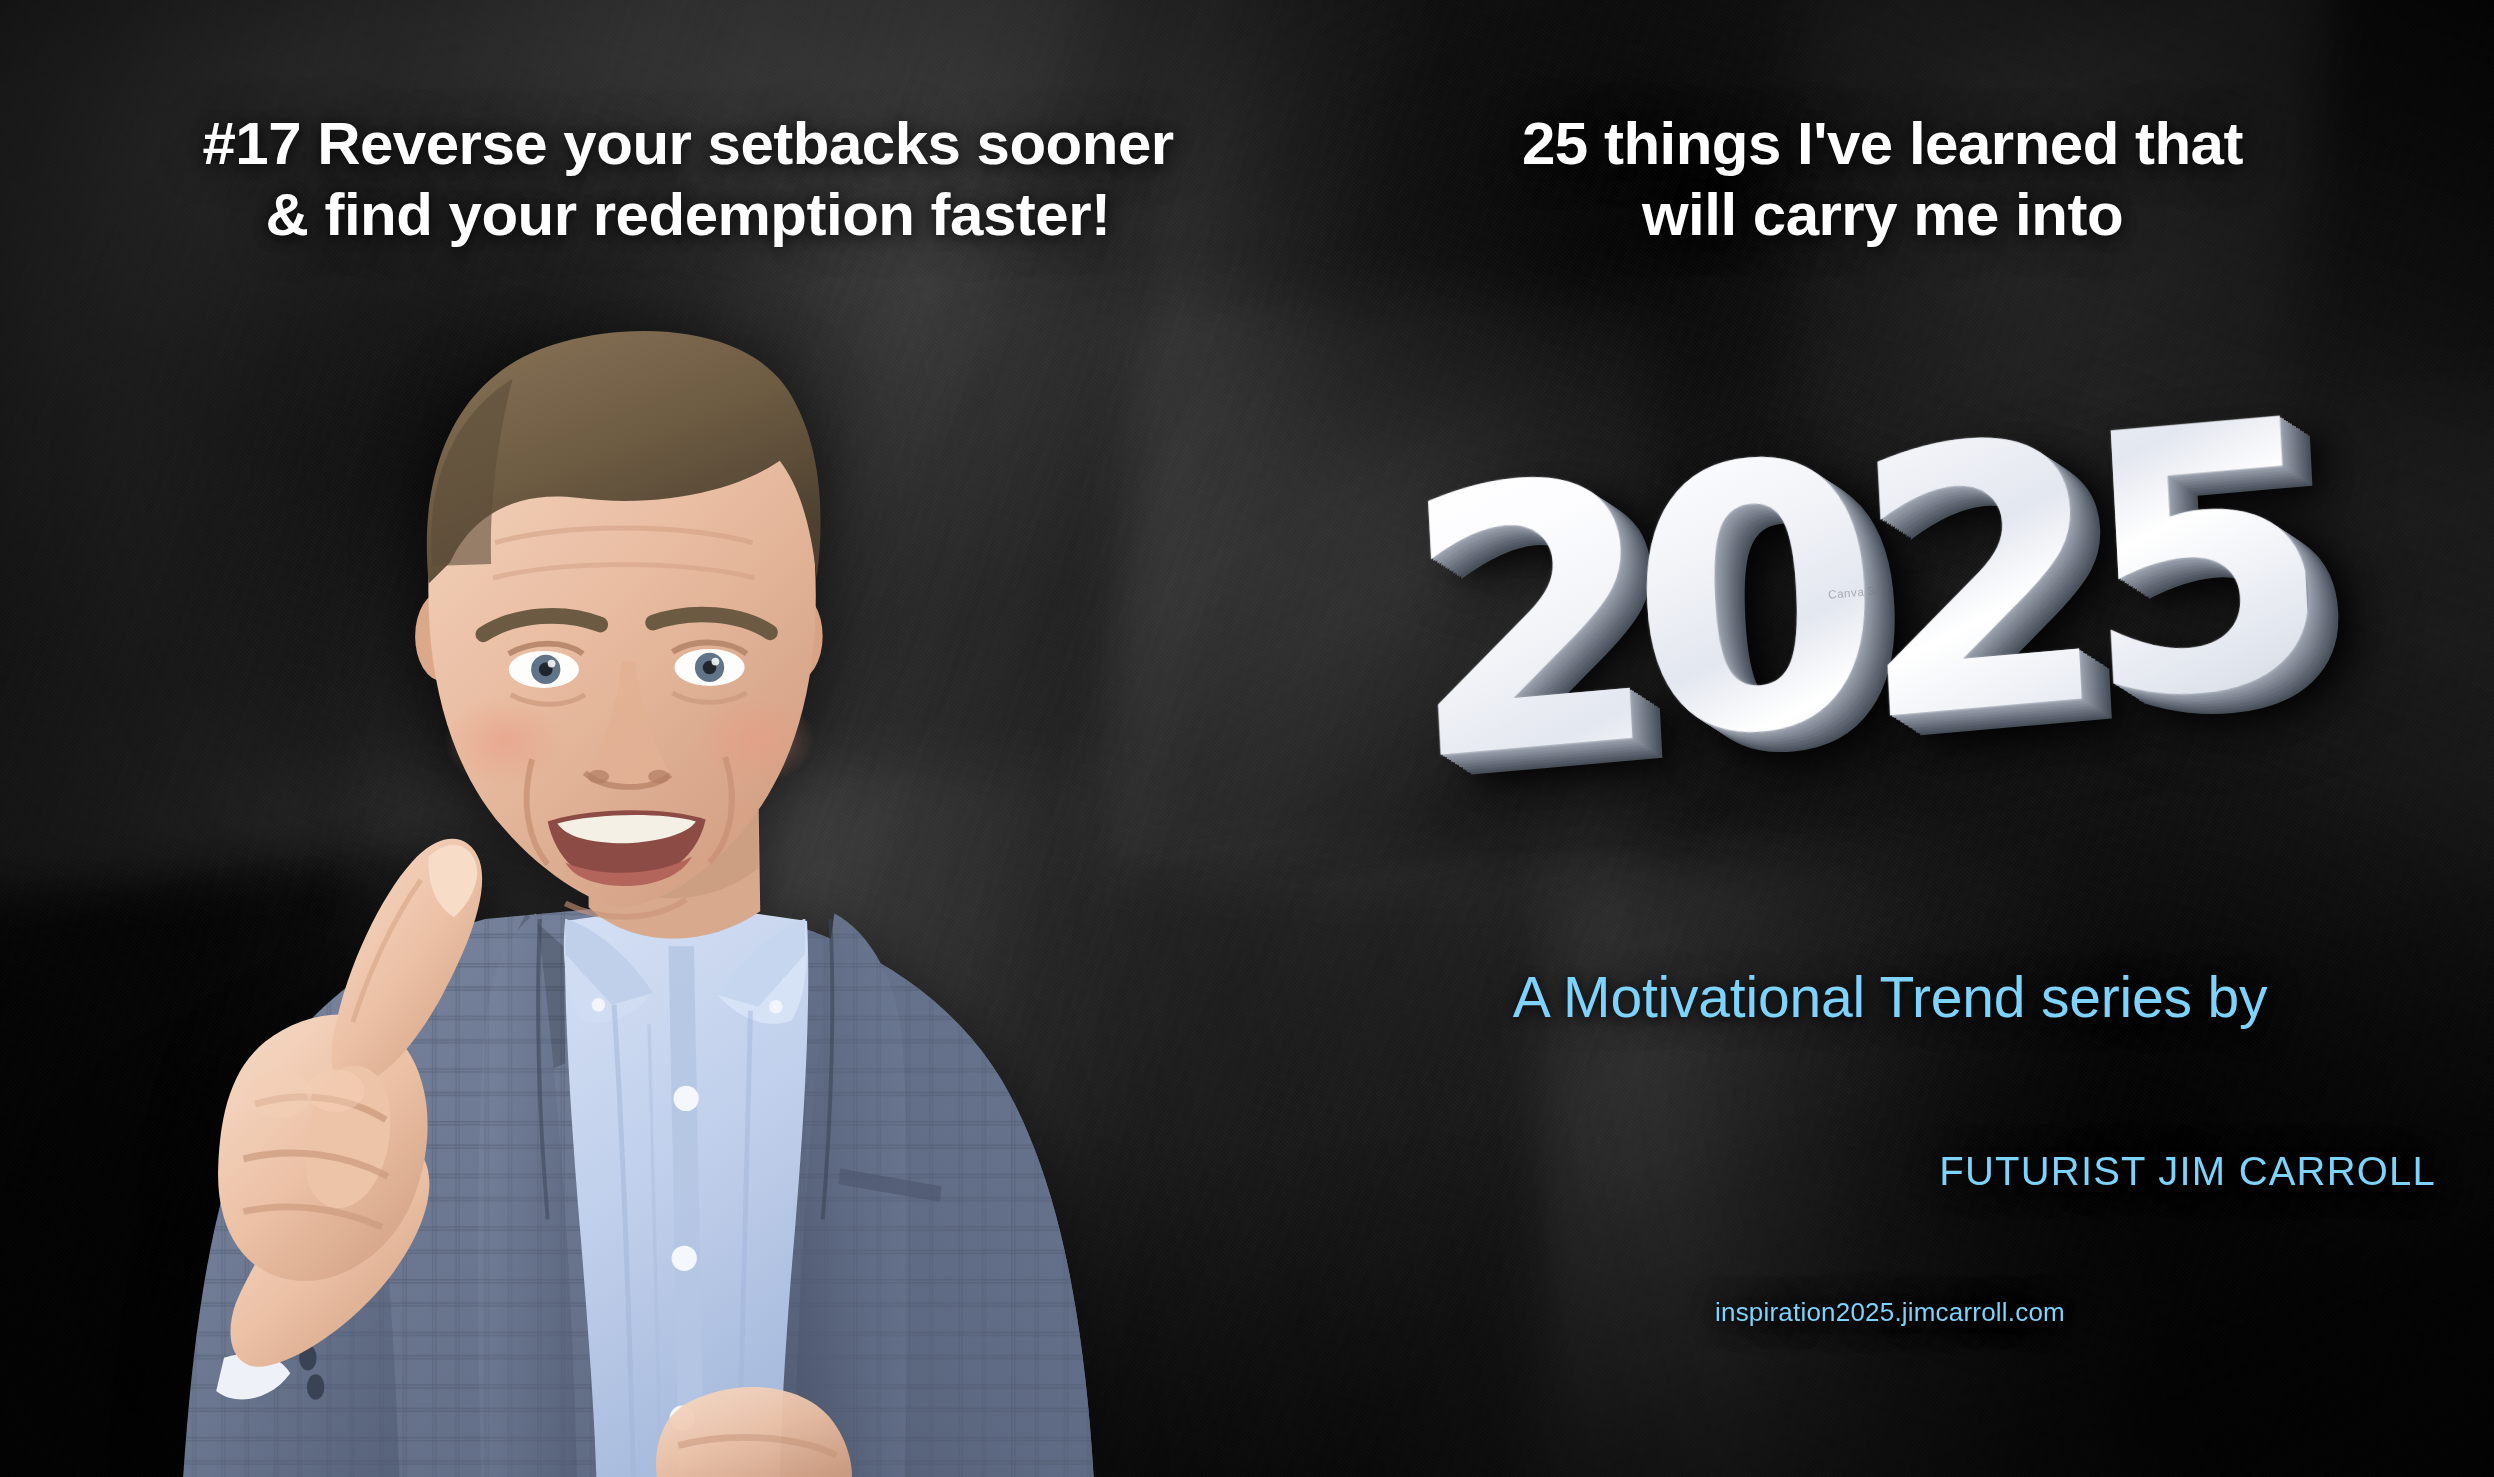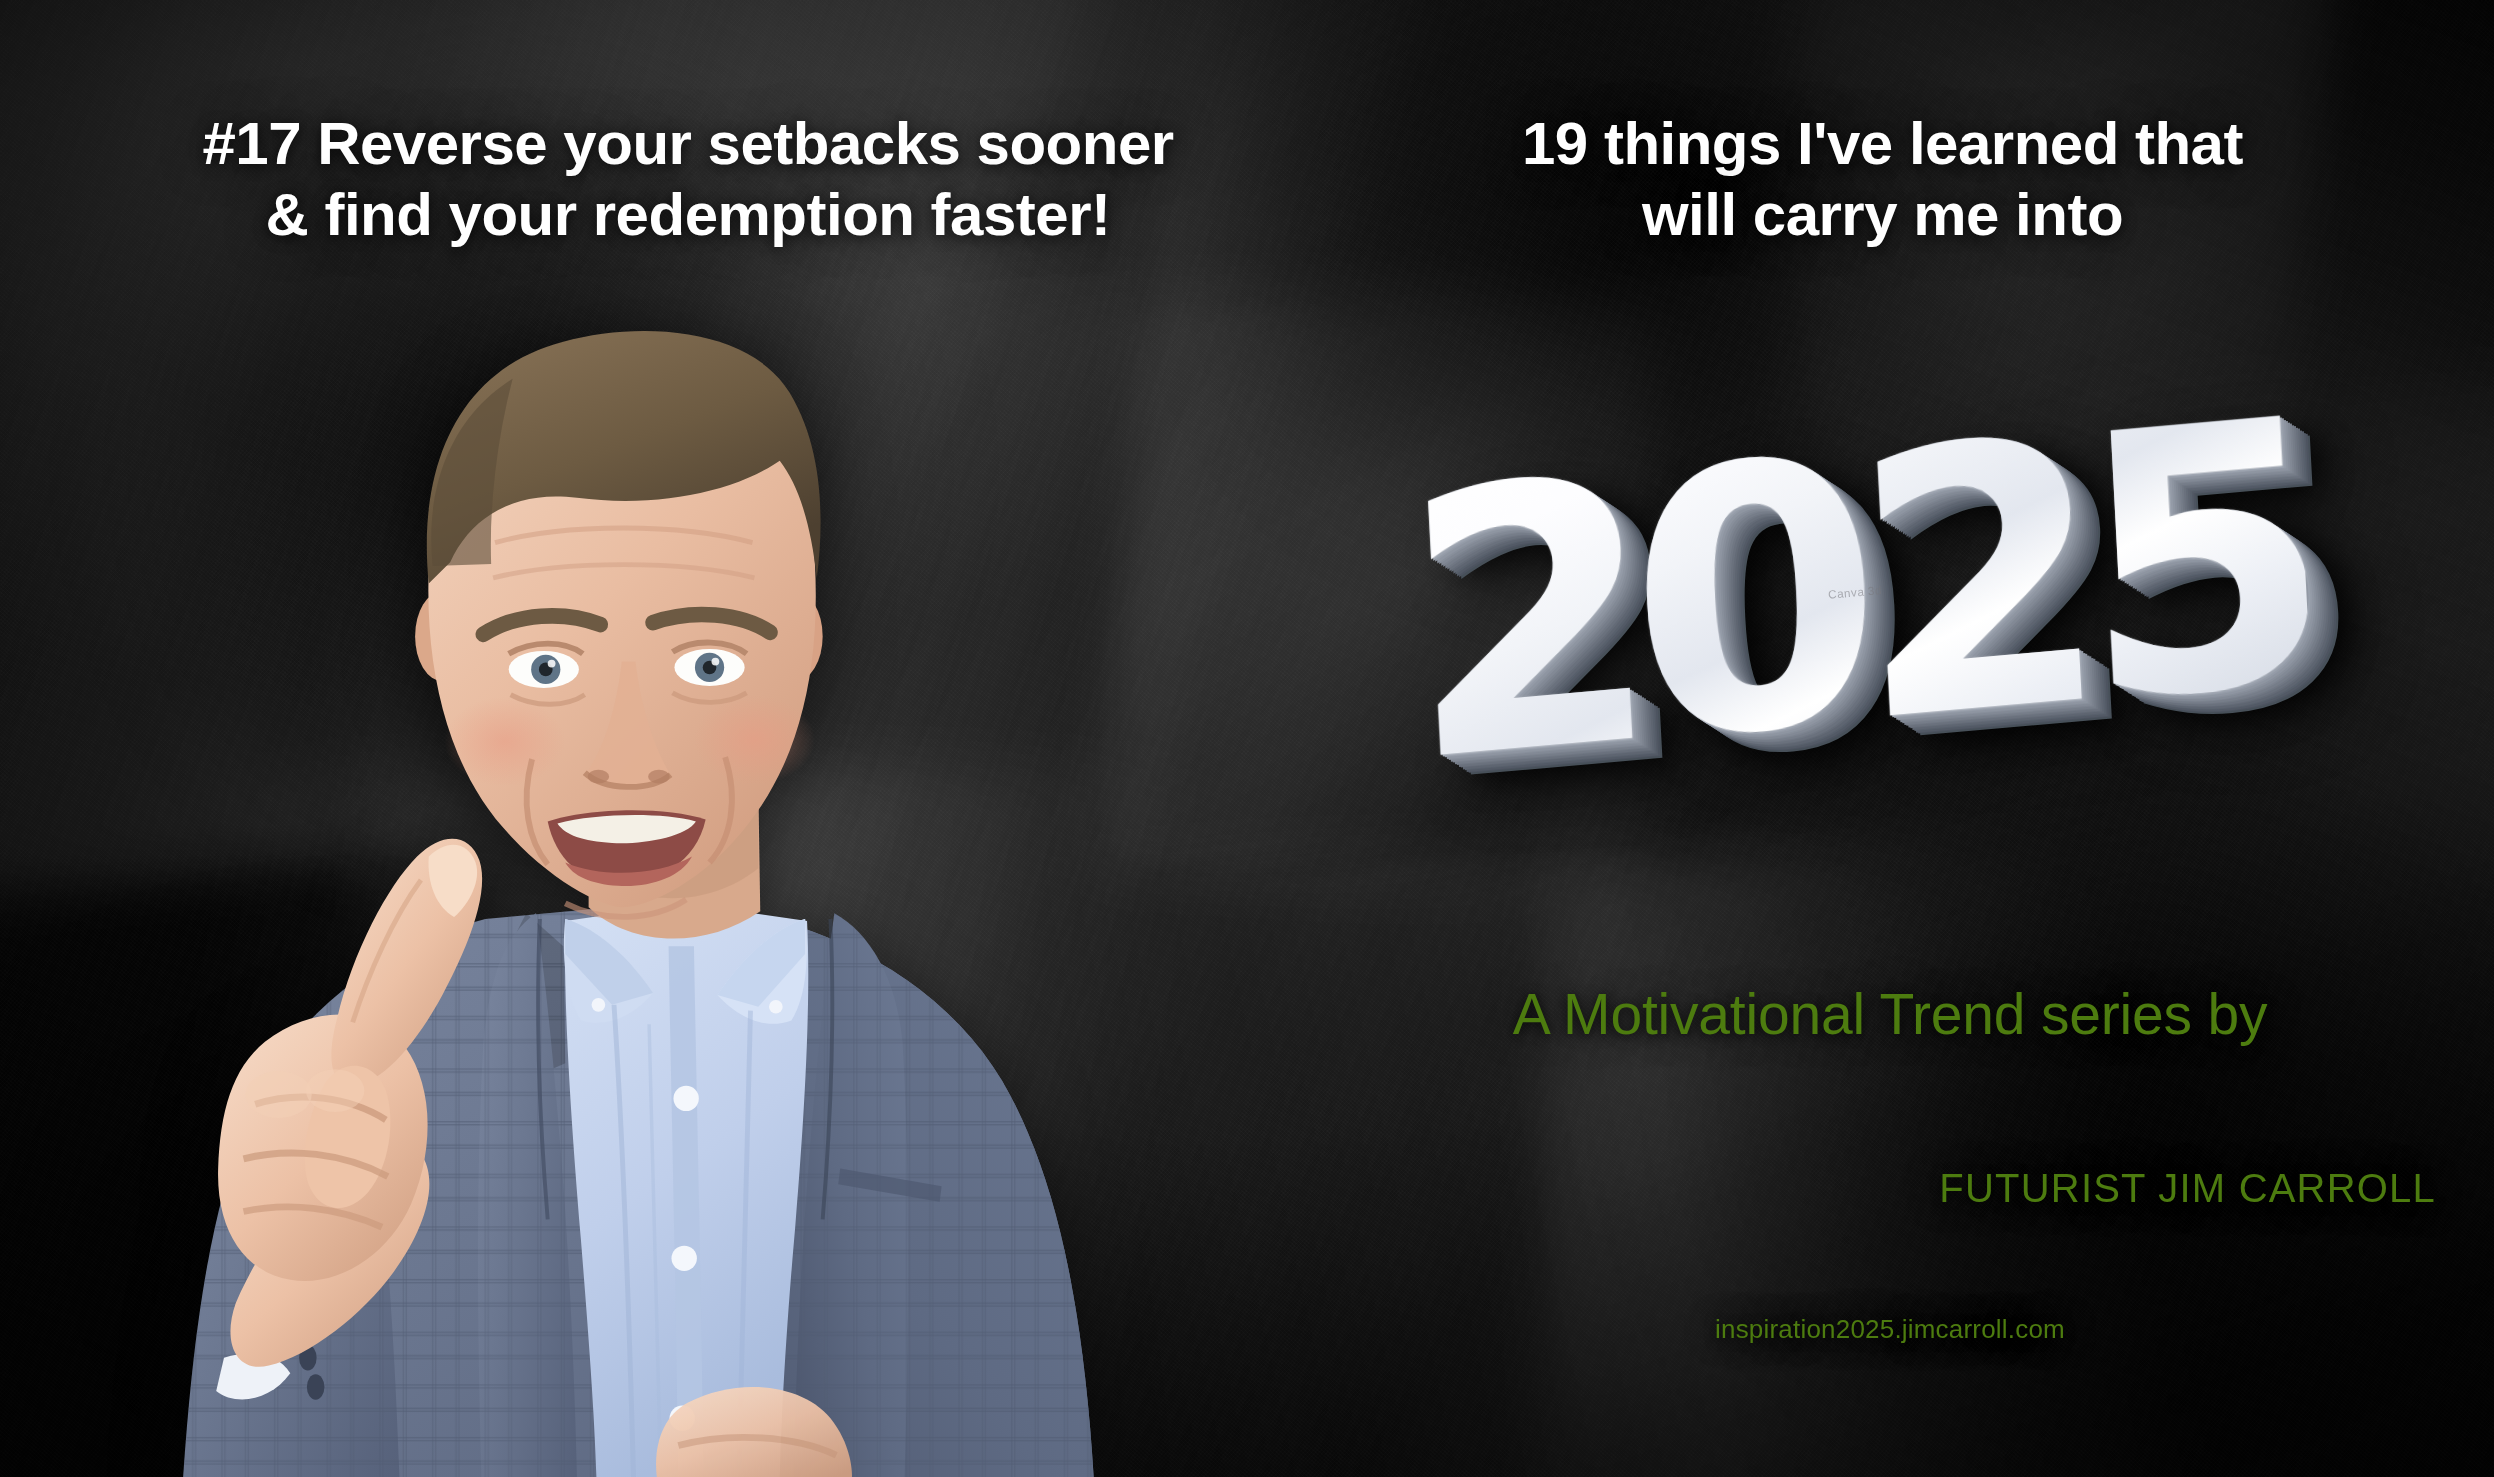--- a/index.html
+++ b/index.html
@@ -90,23 +90,22 @@
   #headline-left {
     left:59px; top:109px; width:1258px;
     font-size:60px; text-align:center;
   }
   #headline-right {
     left:1356px; top:109px; width:1053px;
     font-size:60px; text-align:center;
   }
 
   .subline {
-    position:absolute; color:#4d7c0f;
+    position:absolute; color:#7dd3fc;
     text-shadow:0 2px 11.7px rgba(0,0,0,.8), 0 0 33px rgba(0,0,0,.55);
-    margin-top:17px;
   }
   #series-by {
     left:1344px; top:964px; width:1092px;
     font-size:57px; font-weight:400; letter-spacing:-0.2px; text-align:center;
   }
   #presenter {
     left:1344px; top:1149px; width:1092px;
     font-size:40px; font-weight:400; letter-spacing:1.2px; text-align:right;
   }
   #site-url {
@@ -437,21 +436,21 @@
                C766 1154 764 1185 764 1185
                L564 1185 C560 1152 570 1122 596 1108 Z" fill="url(#gSkinHand)"></path>
       <path d="M586 1152 C640 1138 706 1142 748 1162" stroke="#cb9a7c" stroke-width="7" fill="none" opacity=".6"></path>
     </g>
   </svg>
 </div>
 
 <div class="headline" id="headline-left">#17 Reverse your setbacks sooner
 &amp; find your redemption faster!</div>
 
-<div class="headline" id="headline-right">19 things I've learned that
+<div class="headline" id="headline-right">25 things I've learned that
 will carry me into</div>
 
 <div class="subline" id="series-by">A Motivational Trend series by</div>
 
 <div class="subline" id="presenter">FUTURIST JIM CARROLL</div>
 
 <div class="subline" id="site-url">inspiration2025.jimcarroll.com</div>
 
 
 </body></html>

